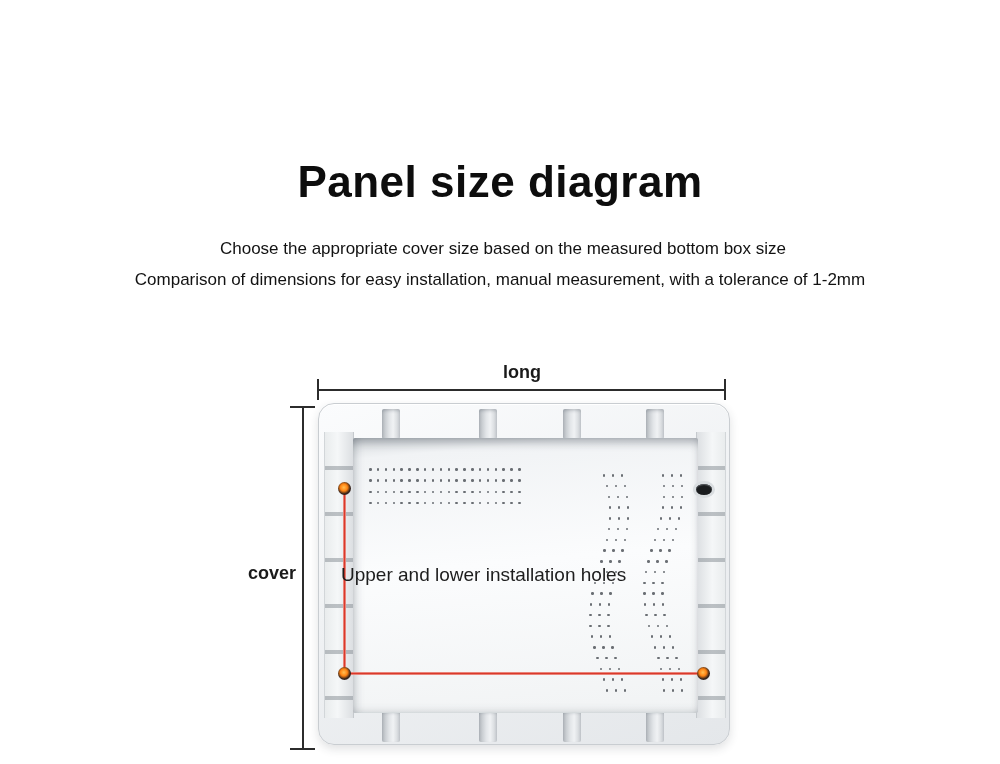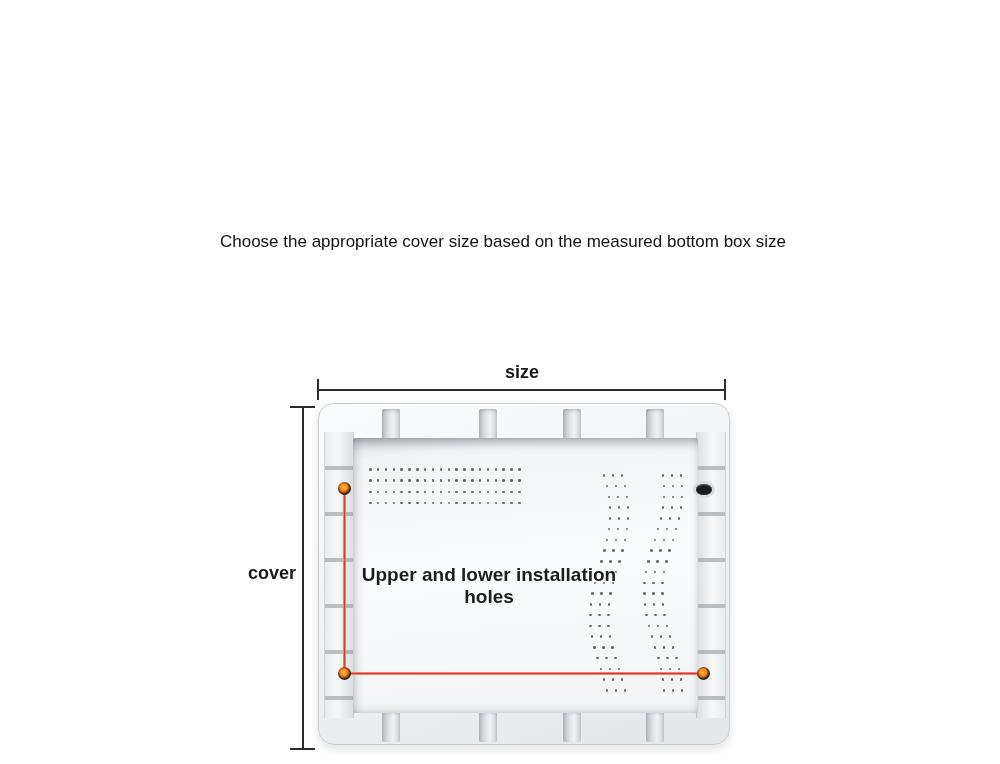--- a/index.html
+++ b/index.html
@@ -5,21 +5,21 @@
   * { margin:0; padding:0; box-sizing:border-box; }
   html,body { background:#ffffff; }
   body { font-family:"Liberation Sans", sans-serif; }
   .stage { position:relative; width:1000px; height:764px; background:#ffffff; overflow:hidden; }
 
   
   .title { position:absolute; top:157px; left:0; width:100%; text-align:center;
            font-size:44px; font-weight:bold; color:#0d0d0d; letter-spacing:.5px; }
   .subtitle { position:absolute; left:0; width:100%; text-align:center;
               font-size:17px; font-weight:500; color:#121212; }
-  .subtitle.s1 { top:232px;padding-left:6px; }
+  .subtitle.s1 { top:239px;padding-left:6px; }
   .subtitle.s2 { top:270px; }
 
   
   .dim-label { position:absolute; font-size:18px; font-weight:600; color:#1a1a1a; }
   .long-label { left:318px; top:362px; width:408px; text-align:center; }
   .tall-label { left:248px; top:563px; width:46px; text-align:right; }
   .dim-hline { position:absolute; left:318px; top:389px; width:408px; height:2px; background:var(--dimension-line,#2c2c2c); }
   .tick-v { position:absolute; width:2px; height:21px; top:379px; background:var(--dimension-line,#2c2c2c); }
   .tick-v.left { left:317px; } .tick-v.right { left:724px; }
   .dim-vline { position:absolute; left:302px; top:407px; width:2px; height:343px; background:var(--dimension-line,#2c2c2c); }
@@ -66,33 +66,35 @@
   .red-h { position:absolute; left:24px; top:268px; width:361px; height:3px;
            background:linear-gradient(180deg,#f2a89f,var(--hole-line,#d9392b) 50%,#f2a89f); }
   .hole-marker { position:absolute; width:13px; height:13px; border-radius:50%;
            background:radial-gradient(circle at 45% 42%, #ffc055 0%, var(--hole-marker-center,#ff8312) 34%,
                       var(--hole-marker-ring,#33211a) 62%, rgba(51,33,26,.92) 80%, rgba(51,33,26,0) 100%); }
   .hm-tl { left:19px; top:78px; } .hm-bl { left:19px; top:263px; } .hm-br { left:378px; top:263px; }
   .screw-hole { position:absolute; left:377px; top:80px; width:16px; height:11px; border-radius:50%;
            background:var(--screw-hole,#1a1c1e);
            box-shadow:0 0 0 3px #d9dde0, inset 0 1px 1px #5a5e62; }
 
-  .panel-label { position:absolute; text-align:center; color:var(--panel-text,#1d1d1d); font-weight:bold; }
+  .panel-label { position:absolute; color:var(--panel-text,#1d1d1d); font-weight:normal; }
   .label-upper { left:22px; top:160px; width:296px; font-size:19px; }
   .label-lower { left:62px; top:283px; width:300px; font-size:20px; }
 </style>
 </head>
 <body>
 
 <div class="stage">
 
+  <h1 class="title">Panel size diagram</h1>
   <p class="subtitle s1">Choose the appropriate cover size based on the measured bottom box size</p>
+  <p class="subtitle s2">Comparison of dimensions for easy installation, manual measurement, with a tolerance of 1-2mm</p>
 
   <div>
-    <span class="dim-label long-label">size</span>
+    <span class="dim-label long-label">long</span>
     <div class="dim-hline"></div>
     <div class="tick-v left"></div>
     <div class="tick-v right"></div>
   </div>
 
   <div>
     <span class="dim-label tall-label">cover</span>
     <div class="dim-vline"></div>
     <div class="tick-h top"></div>
     <div class="tick-h bottom"></div>

